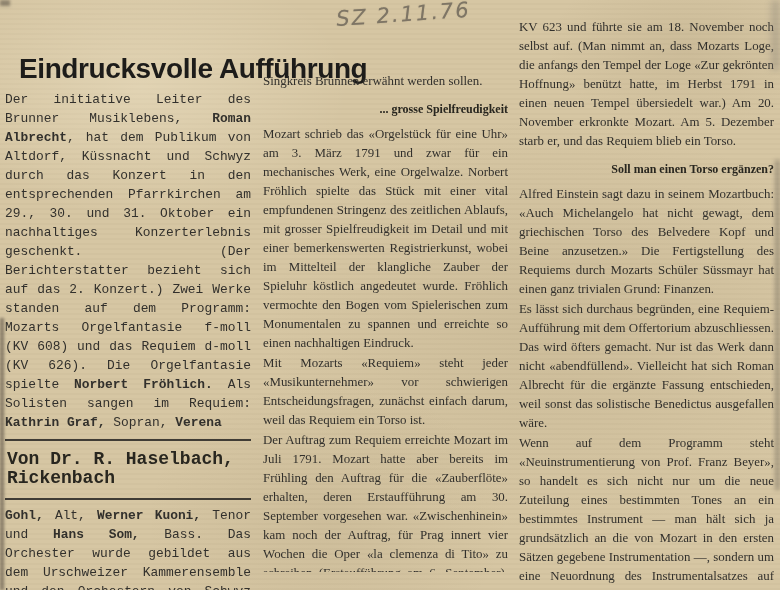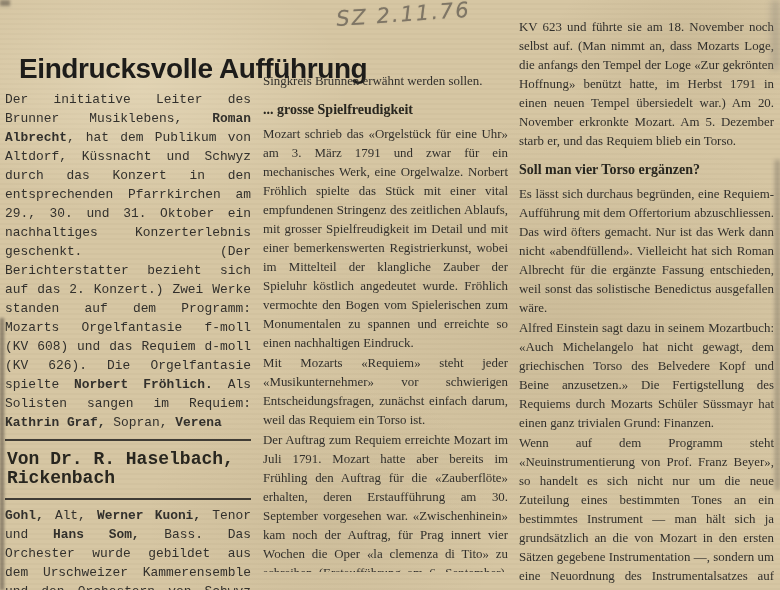--- a/index.html
+++ b/index.html
@@ -36,21 +36,21 @@
   .col{
     position:absolute;overflow:hidden;
     font-size:12.9px;line-height:19px;text-align:justify;
     hyphens:auto;-webkit-hyphens:auto;
   }
   #col1{left:5px;top:90px;width:246px;height:500px;font-family:Liberation Mono, monospace;}
   #col2{left:263px;top:72px;width:245px;height:500px;}
   #col3{left:519px;top:18px;width:255px;height:572px;}
   .para{margin:0 0 1px 0;}
   .bold, b{font-weight:bold;}
-  .subhead{font-weight:bold;font-size:14px;margin:9px 0 6px 0;text-align:left;color:#28261f;}
+  .subhead{font-weight:bold;font-size:12px;margin:9px 0 6px 0;text-align:right;color:#28261f;}
   .byline-block{
     margin:7px 0 6px 0;
     border-top:2px solid #403c35;
     border-bottom:2px solid #403c35;
     padding:9px 2px 10px 2px;
   }
   .byline{font-weight:bold;font-size:18px;text-align:left;color:#28261f;}
   
   .shadow{position:absolute;pointer-events:none;}
   #shadow-left{left:0;top:318px;width:4px;height:272px;background:rgba(55,50,44,.5);filter:blur(1.5px);}
@@ -77,23 +77,23 @@
   <div id="col2" class="col">
     <p class="para">Singkreis Brunnen erwähnt werden sollen.</p>
     <div class="subhead">... grosse Spielfreudigkeit</div>
     <p class="para">Mozart schrieb das «Orgelstück für eine Uhr» am 3. März 1791 und zwar für ein mechanisches Werk, eine Orgelwalze. Norbert Fröhlich spielte das Stück mit einer vital empfundenen Stringenz des zeitlichen Ablaufs, mit grosser Spielfreudigkeit im Detail und mit einer bemerkenswerten Registrierkunst, wobei im Mittelteil der klangliche Zauber der Spieluhr köstlich angedeutet wurde. Fröhlich vermochte den Bogen vom Spielerischen zum Monumentalen zu spannen und erreichte so einen nachhaltigen Eindruck.</p>
     <p class="para">Mit Mozarts «Requiem» steht jeder «Musikunternehmer» vor schwierigen Entscheidungsfragen, zunächst einfach darum, weil das Requiem ein Torso ist.</p>
     <p class="para">Der Auftrag zum Requiem erreichte Mozart im Juli 1791. Mozart hatte aber bereits im Frühling den Auftrag für die «Zauberflöte» erhalten, deren Erstaufführung am 30. September vorgesehen war. «Zwischenhinein» kam noch der Auftrag, für Prag innert vier Wochen die Oper «la clemenza di Tito» zu schreiben (Erstaufführung am 6. September). Am 15. November schrieb Mozart zur Einweihung eines neuen Logentempels die Kantate</p>
   </div>
 
   <div id="col3" class="col">
     <p class="para">KV 623 und führte sie am 18. November noch selbst auf. (Man nimmt an, dass Mozarts Loge, die anfangs den Tempel der Loge «Zur gekrönten Hoffnung» benützt hatte, im Herbst 1791 in einen neuen Tempel übersiedelt war.) Am 20. November erkronkte Mozart. Am 5. Dezember starb er, und das Requiem blieb ein Torso.</p>
-    <div class="subhead">Soll man vier Torso ergänzen?</div>
+    <div class="subhead">Soll man einen Torso ergänzen?</div>
+    <p class="para">Alfred Einstein sagt dazu in seinem Mozartbuch: «Auch Michelangelo hat nicht gewagt, dem griechischen Torso des Belvedere Kopf und Beine anzusetzen.» Die Fertigstellung des Requiems durch Mozarts Schüler Süssmayr hat einen ganz trivialen Grund: Finanzen.</p>
     <p class="para">Es lässt sich durchaus begründen, eine Requiem-Aufführung mit dem Offertorium abzuschliessen. Das wird öfters gemacht. Nur ist das Werk dann nicht «abendfüllend». Vielleicht hat sich Roman Albrecht für die ergänzte Fassung entschieden, weil sonst das solistische Benedictus ausgefallen wäre.</p>
-    <p class="para">Alfred Einstein sagt dazu in seinem Mozartbuch: «Auch Michelangelo hat nicht gewagt, dem griechischen Torso des Belvedere Kopf und Beine anzusetzen.» Die Fertigstellung des Requiems durch Mozarts Schüler Süssmayr hat einen ganz trivialen Grund: Finanzen.</p>
     <p class="para">Wenn auf dem Programm steht «Neuinstrumentierung von Prof. Franz Beyer», so handelt es sich nicht nur um die neue Zuteilung eines bestimmten Tones an ein bestimmtes Instrument — man hält sich ja grundsätzlich an die von Mozart in den ersten Sätzen gegebene Instrumentation —, sondern um eine Neuordnung des Instrumentalsatzes auf Grund quellenkritischer und stilkritischer Studien (— und Ansichten). Dass auch die Beyer'sche Fassung nicht «der Weisheit letzter</p>
   </div>
 
   <div id="shadow-left" class="shadow"></div>
   <div id="shadow-right" class="shadow"></div>
   <div id="shadow-right-top" class="shadow"></div>
   <div id="shadow-top-left" class="shadow"></div>
 
 </div>
 

